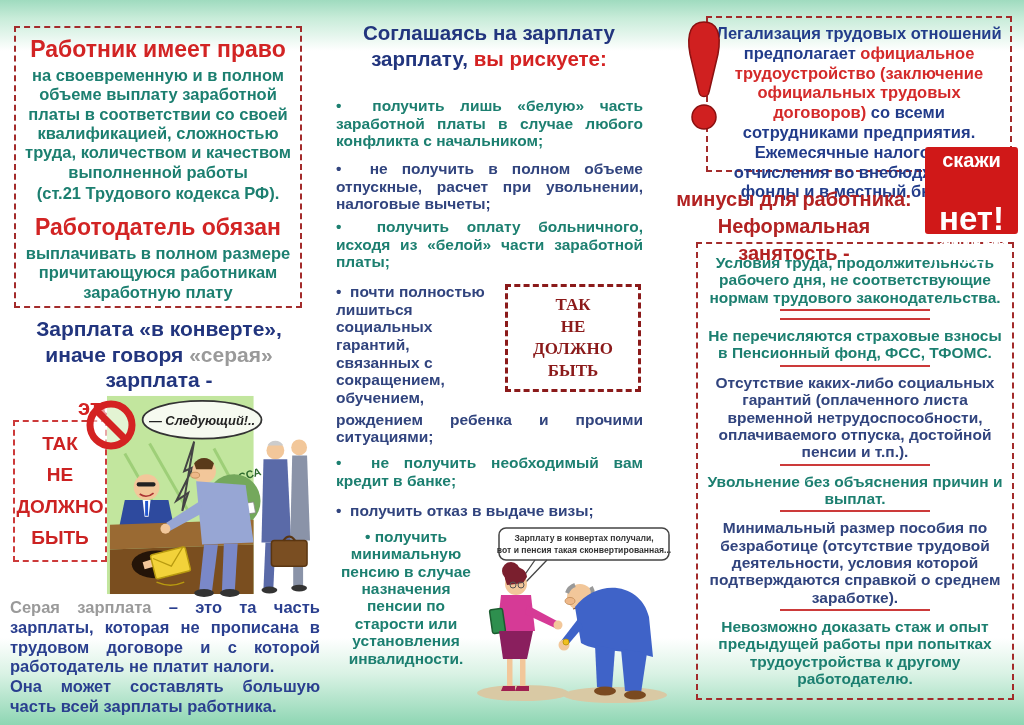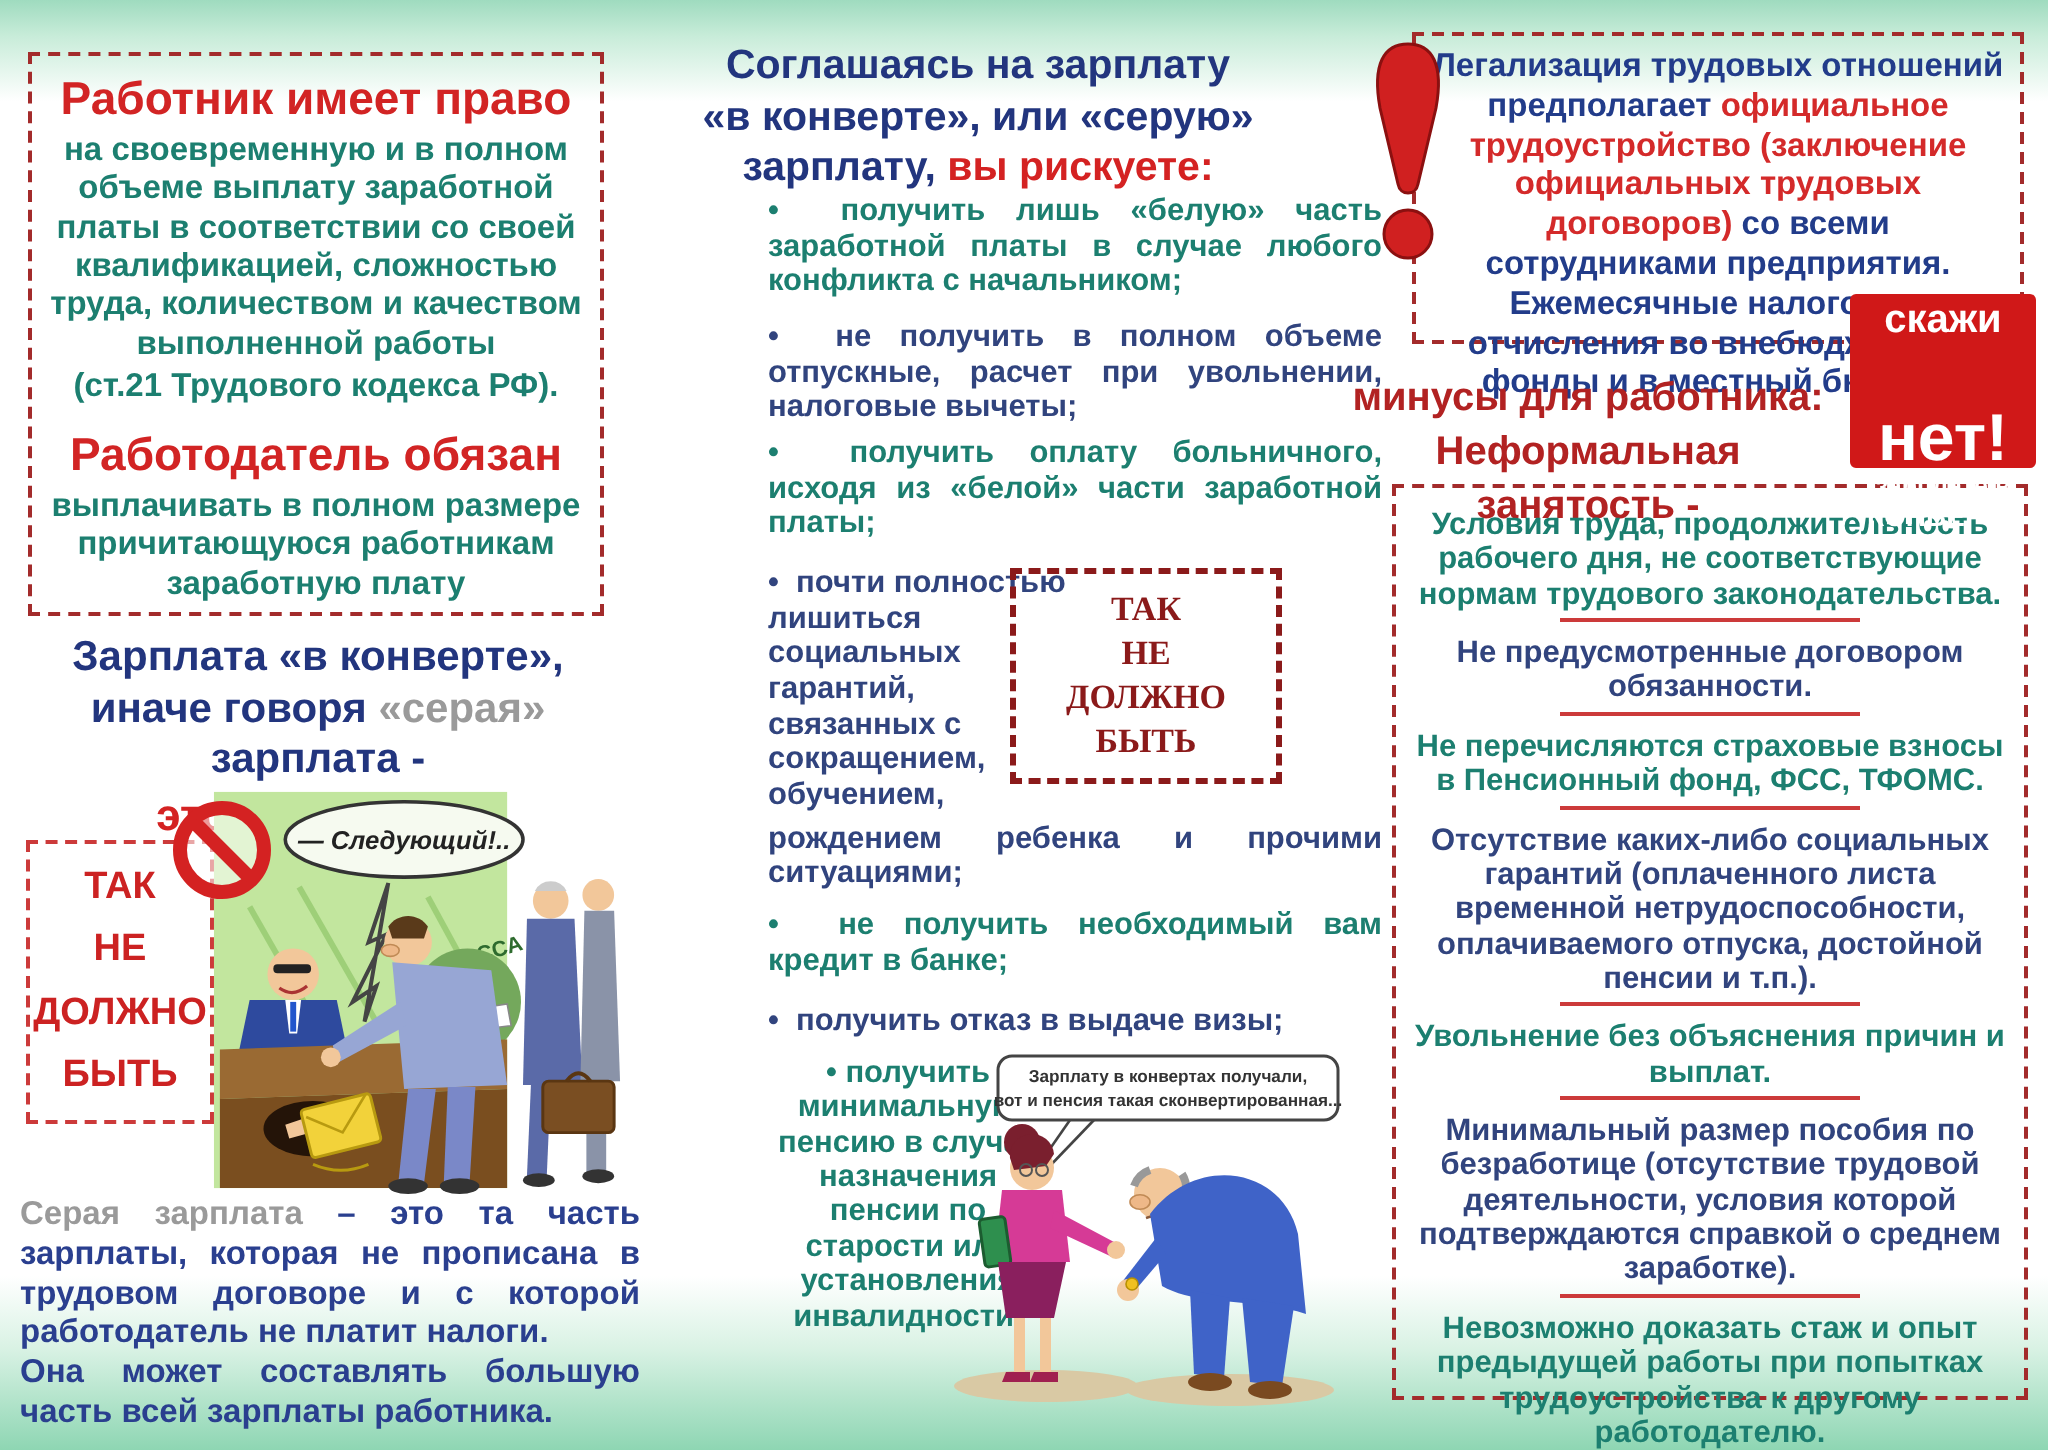--- a/index.html
+++ b/index.html
@@ -26,21 +26,21 @@
   .cartoon1{left:105px;top:393px;width:208px;height:205px;}
   .nosign{left:84px;top:398px;width:54px;height:54px;}
   .gray-note{left:10px;top:598px;width:310px;color:#2a3f8f;font-size:16.5px;
     line-height:1.2;text-align:justify;}
   .gray-note .term{color:#9a9a9a;}
   
   .mid-title{left:336px;top:20px;width:306px;text-align:center;color:#22357e;
     font-size:20.5px;line-height:1.25;}
   .mid-title .red{color:#d42222;}
   .bullet{position:absolute;left:336px;width:307px;font-size:15.5px;line-height:1.14;
-    text-align:justify;margin-left:48px;}
+    text-align:justify;}
   .teal{color:#1c7f70;}
   .navy{color:#31447e;}
   .dot{display:inline;}
   .b1{top:97px;} .b2{top:160px;} .b3{top:218px;}
   .b4{top:283px;}
   .b4a{width:150px;text-align:left;}
   .b4b{width:307px;margin-top:4px;text-align:justify;}
   .stop-mid{left:505px;top:284px;width:136px;height:108px;border:3px dashed #8b1a1a;
     box-sizing:border-box;font-family:"Liberation Serif","DejaVu Serif",serif;
     color:#8b1a1a;font-size:17px;line-height:1.3;text-align:center;
@@ -153,21 +153,20 @@
     </svg>
   </div>
 
   <div class="abs gray-note">
     <div><span class="term">Серая зарплата</span><span> – это та часть зарплаты, которая не прописана в трудовом договоре и с которой работодатель не платит налоги.</span></div>
     <div>Она может составлять большую часть всей зарплаты работника.</div>
   </div>
 
   <div class="abs mid-title">
     <div>Соглашаясь на зарплату</div>
-    <div>«в конверте», или «серую»</div>
     <div><span>зарплату, </span><span class="red">вы рискуете:</span></div>
   </div>
 
   <div class="bullet b1 teal"><span class="dot">•&nbsp;&nbsp;</span><span>получить лишь «белую» часть заработной платы в случае любого конфликта с начальником;</span></div>
   <div class="bullet b2 navy"><span class="dot">•&nbsp;&nbsp;</span><span>не получить в полном объеме отпускные, расчет при увольнении, налоговые вычеты;</span></div>
   <div class="bullet b3 teal"><span class="dot">•&nbsp;&nbsp;</span><span>получить оплату больничного, исходя из «белой» части заработной платы;</span></div>
 
   <div class="bullet b4 navy">
     <div class="b4a"><span class="dot">•&nbsp;&nbsp;</span><span>почти полностью лишиться социальных гарантий, связанных с сокращением, обучением,</span></div>
     <div class="b4b">рождением ребенка и прочими ситуациями;</div>
@@ -242,21 +241,20 @@
   </div>
 
   <div class="abs informal-h">
     <div>минусы для работника:</div>
     <div>Неформальная занятость -</div>
   </div>
 
   <div class="abs cons-box">
     <div class="cons-item teal">Условия труда, продолжительность рабочего дня, не соответствующие нормам трудового законодательства.</div>
     <div class="underline"></div>
-    <div class="cons-item navy">Не предусмотренные договором обязанности.</div>
     <div class="underline"></div>
     <div class="cons-item teal">Не перечисляются страховые взносы в Пенсионный фонд, ФСС, ТФОМС.</div>
     <div class="underline"></div>
     <div class="cons-item navy">Отсутствие каких-либо социальных гарантий (оплаченного листа временной нетрудоспособности, оплачиваемого отпуска, достойной пенсии и т.п.).</div>
     <div class="underline"></div>
     <div class="cons-item teal">Увольнение без объяснения причин и выплат.</div>
     <div class="underline"></div>
     <div class="cons-item navy">Минимальный размер пособия по безработице (отсутствие трудовой деятельности, условия которой подтверждаются справкой о среднем заработке).</div>
     <div class="underline"></div>
     <div class="cons-item teal">Невозможно доказать стаж и опыт предыдущей работы при попытках трудоустройства к другому работодателю.</div>

